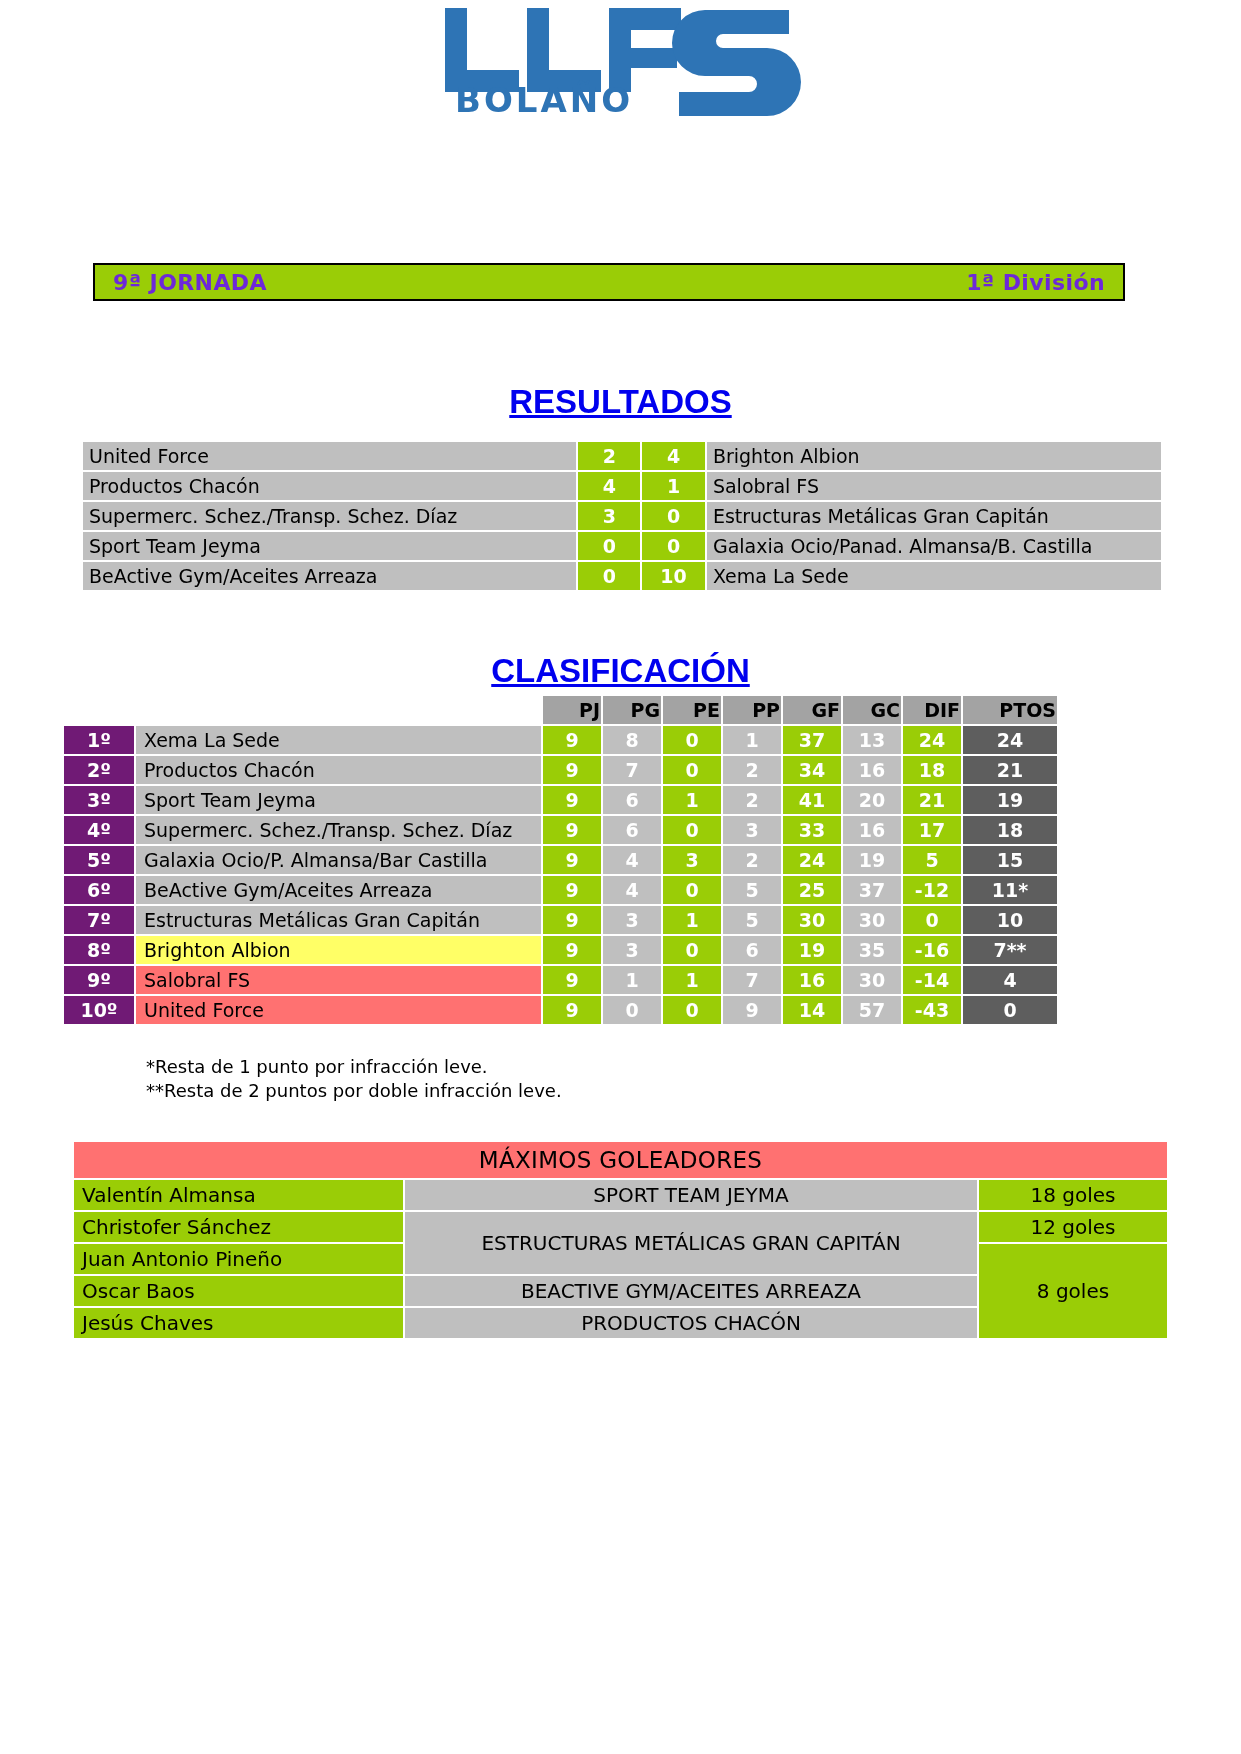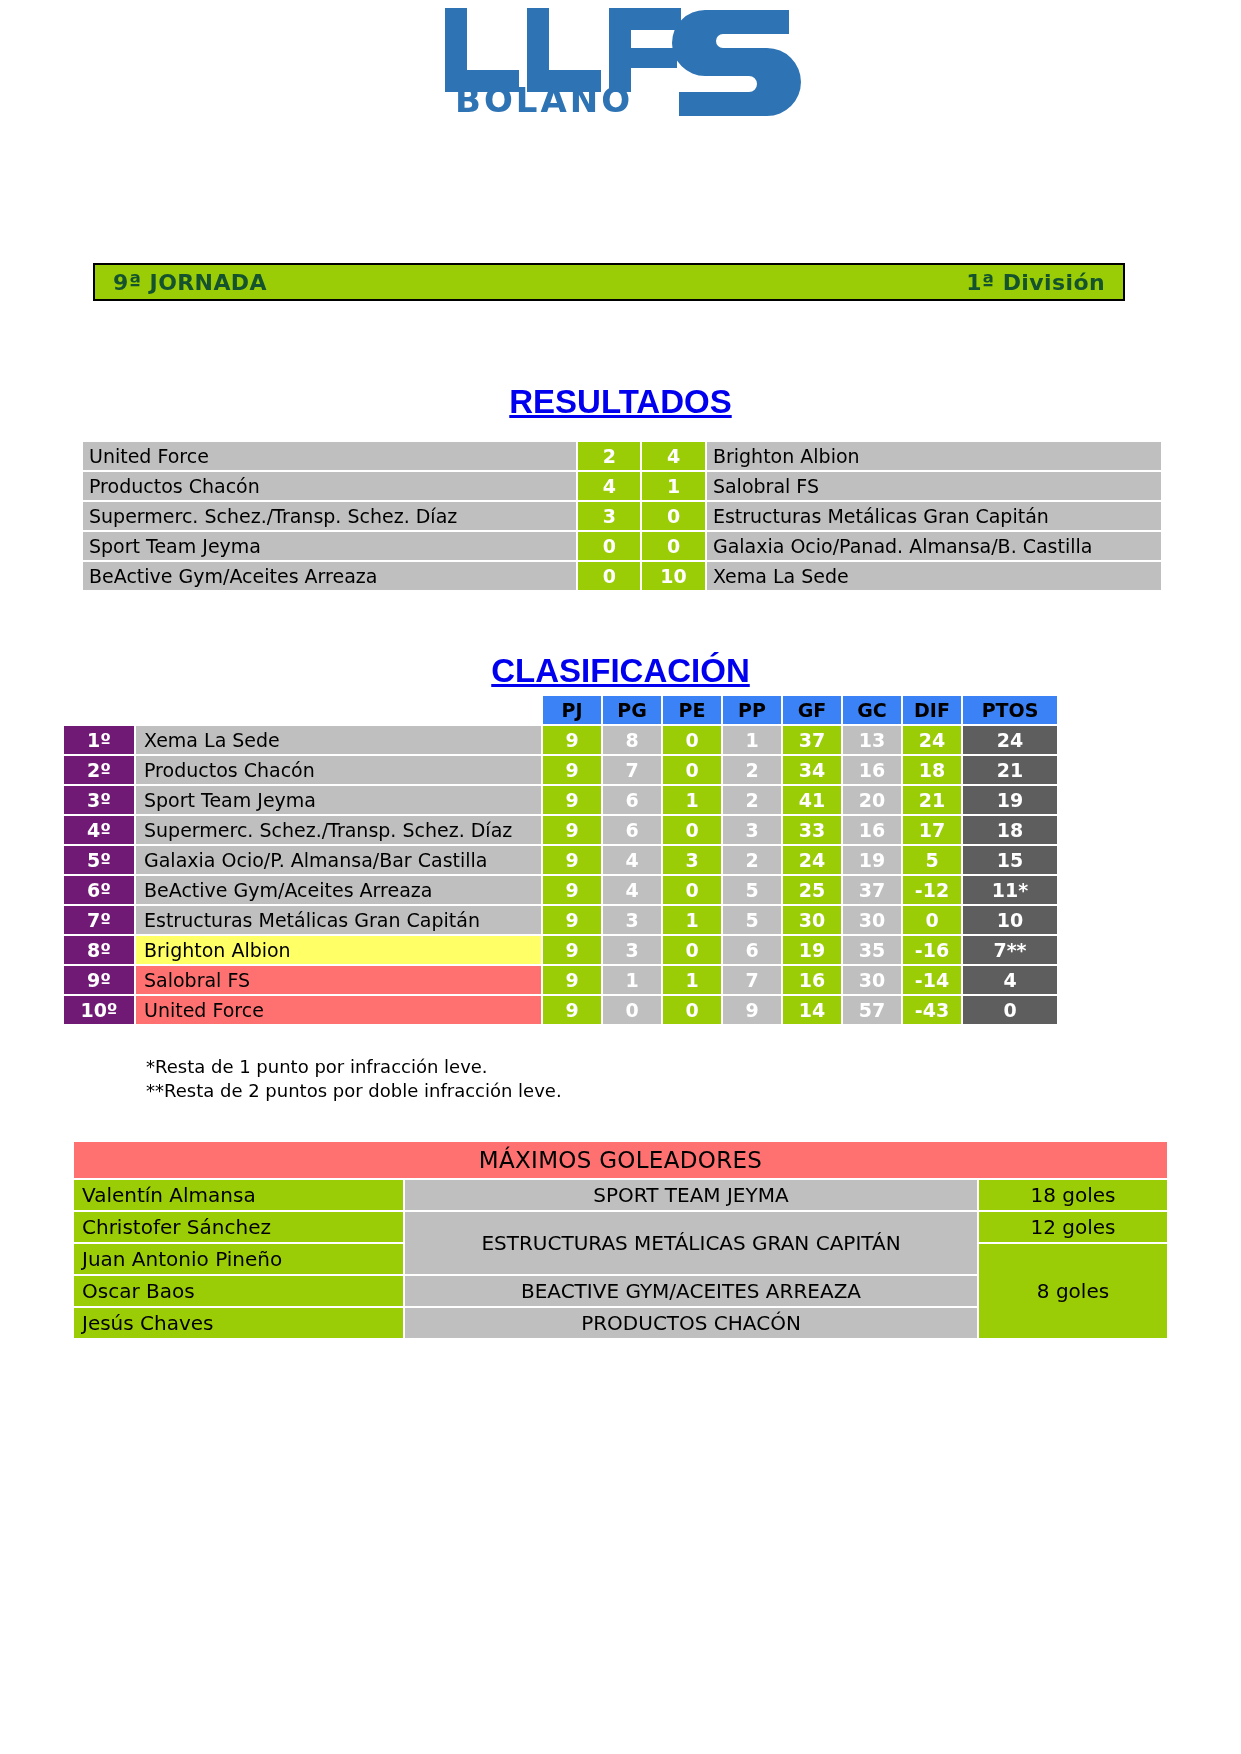--- a/index.html
+++ b/index.html
@@ -38,21 +38,21 @@
     display: flex;
     align-items: center;
     justify-content: space-between;
     padding: 0 18px;
   }
   .jornada-bar span {
     font-family: "DejaVu Sans", sans-serif;
     font-weight: bold;
     font-size: 22px;
     letter-spacing: 0.4px;
-    color: #14532d;
+    color: #6d28d9;
   }
 
   
   .section-title {
     position: absolute;
     width: 100%;
     text-align: center;
     color: #0000EE;
     font-weight: bold;
     font-family: "Liberation Sans", sans-serif;
@@ -122,24 +122,24 @@
   .st-num.gray  { background: #BFBFBF; }
   .st-pts {
     background: #5E5E5E;
     color: #ffffff;
     font-weight: bold;
     text-align: center;
     width: 92px;
     font-size: 19px;
   }
   .st-hdr {
-    background: #3b82f6;
-    color: #000;
-    font-weight: bold;
-    text-align: center;
+    background: #a3a3a3;
+    color: #000;
+    font-weight: bold;
+    text-align: right;
     font-size: 19px;
     height: 28px;
     font-family: "DejaVu Sans", sans-serif;
     margin-left: 47px;
   }
   .st-hdr.wide { width: 92px; }
   .st-blank { background: transparent; }
 
   
   .footnotes {

